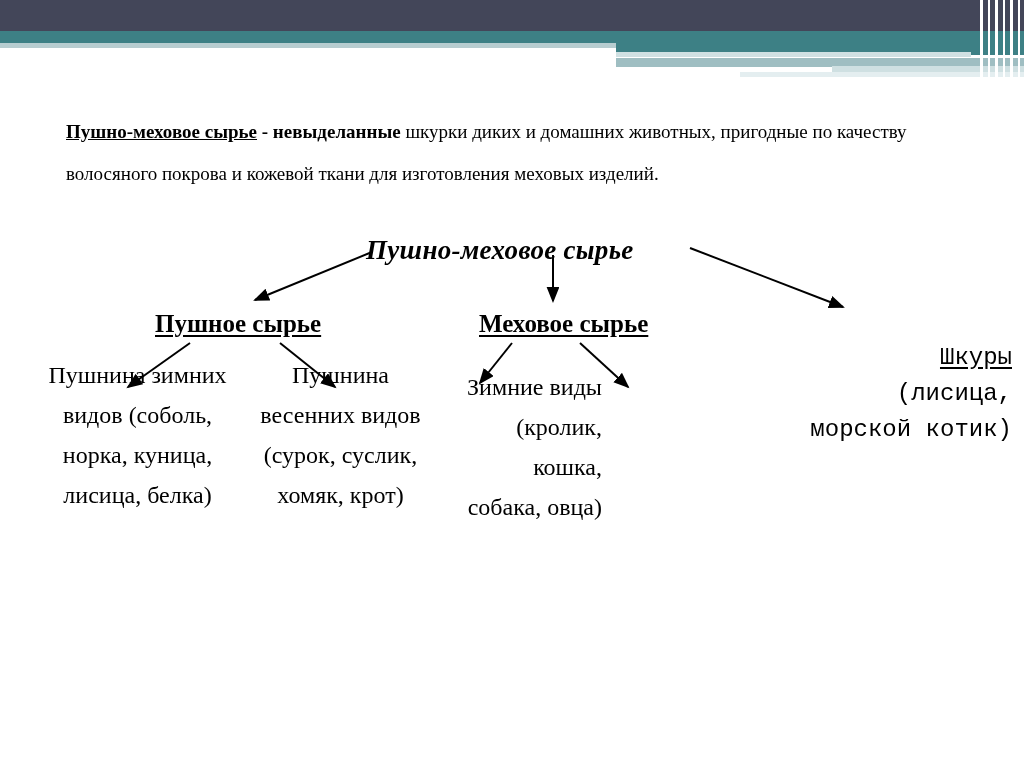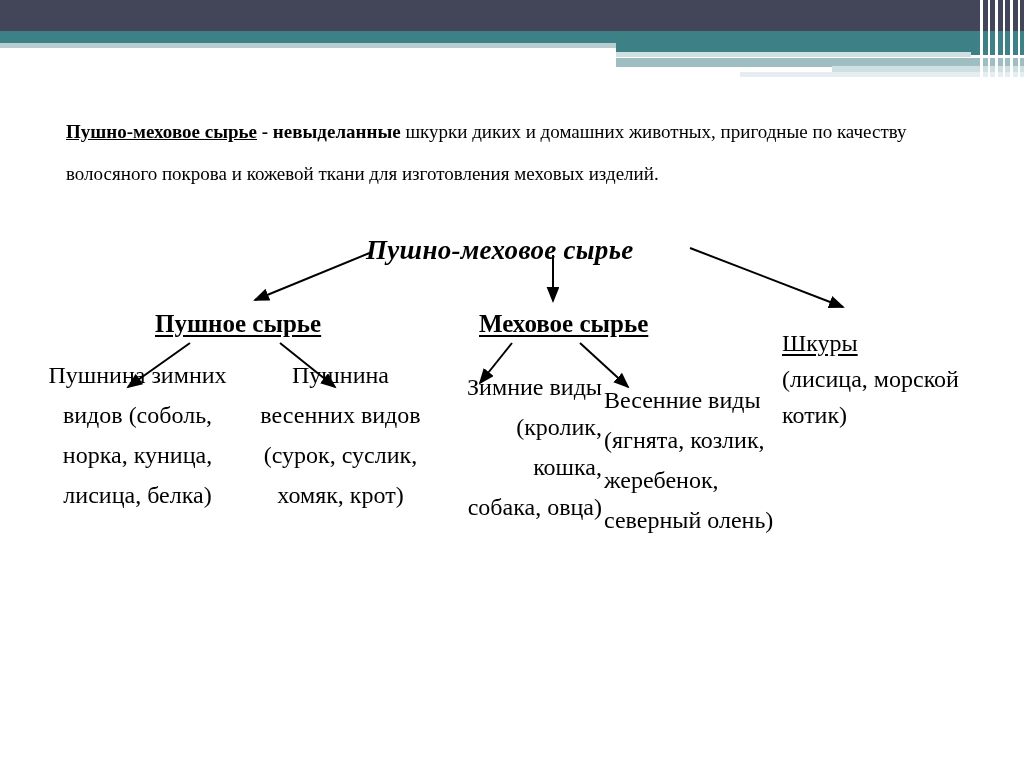--- a/index.html
+++ b/index.html
@@ -118,25 +118,26 @@
     font-size: 25px;
     text-decoration: underline;
     text-underline-offset: 3px;
     font-weight: bold;
   }
   .node-furskin { left: 155px; top: 95px; }
   .node-fur     { left: 443px; top: 95px; margin-left: 36px; }
 
   .branch3 {
     position: absolute;
-    left: 782px; top: 110px;
+    left: 782px; top: 125px;
     width: 230px;
     font-size: 24px;
     line-height: 36px;
-    text-align: left;
+    text-align: right;
+    font-family: Liberation Mono, monospace;
   }
   .branch3 .u {
     text-decoration: underline;
     text-underline-offset: 3px;
   }
 
   .leaf {
     position: absolute;
     font-size: 24px;
     line-height: 40px;
@@ -224,18 +225,14 @@
     <span>Пушнина</span>
     <b>весенних</b>
     <span>видов (сурок, суслик, хомяк, крот)</span>
   </div>
 
   <div class="leaf leaf-3">
     <b>Зимние</b>
     <span>виды (кролик, кошка, собака, овца)</span>
   </div>
 
-  <div class="leaf leaf-4">
-    <b>Весенние</b>
-    <span>виды (ягнята, козлик, жеребенок, северный олень)</span>
-  </div>
 
 </div>
 
 </body></html>

